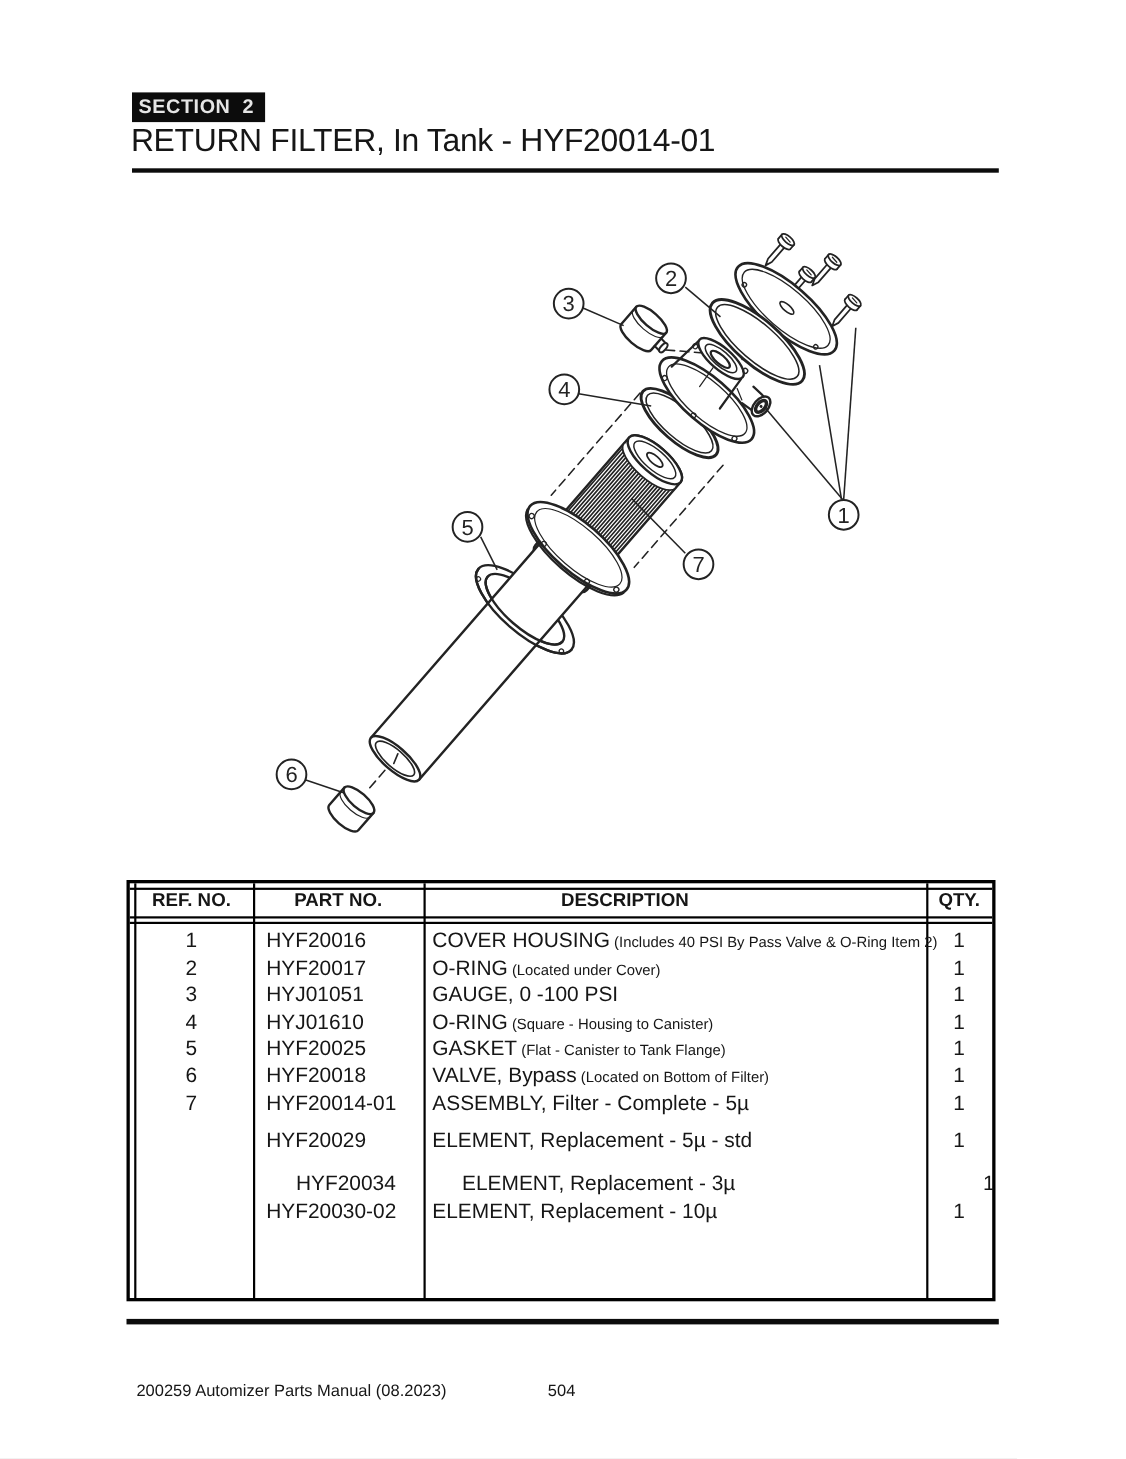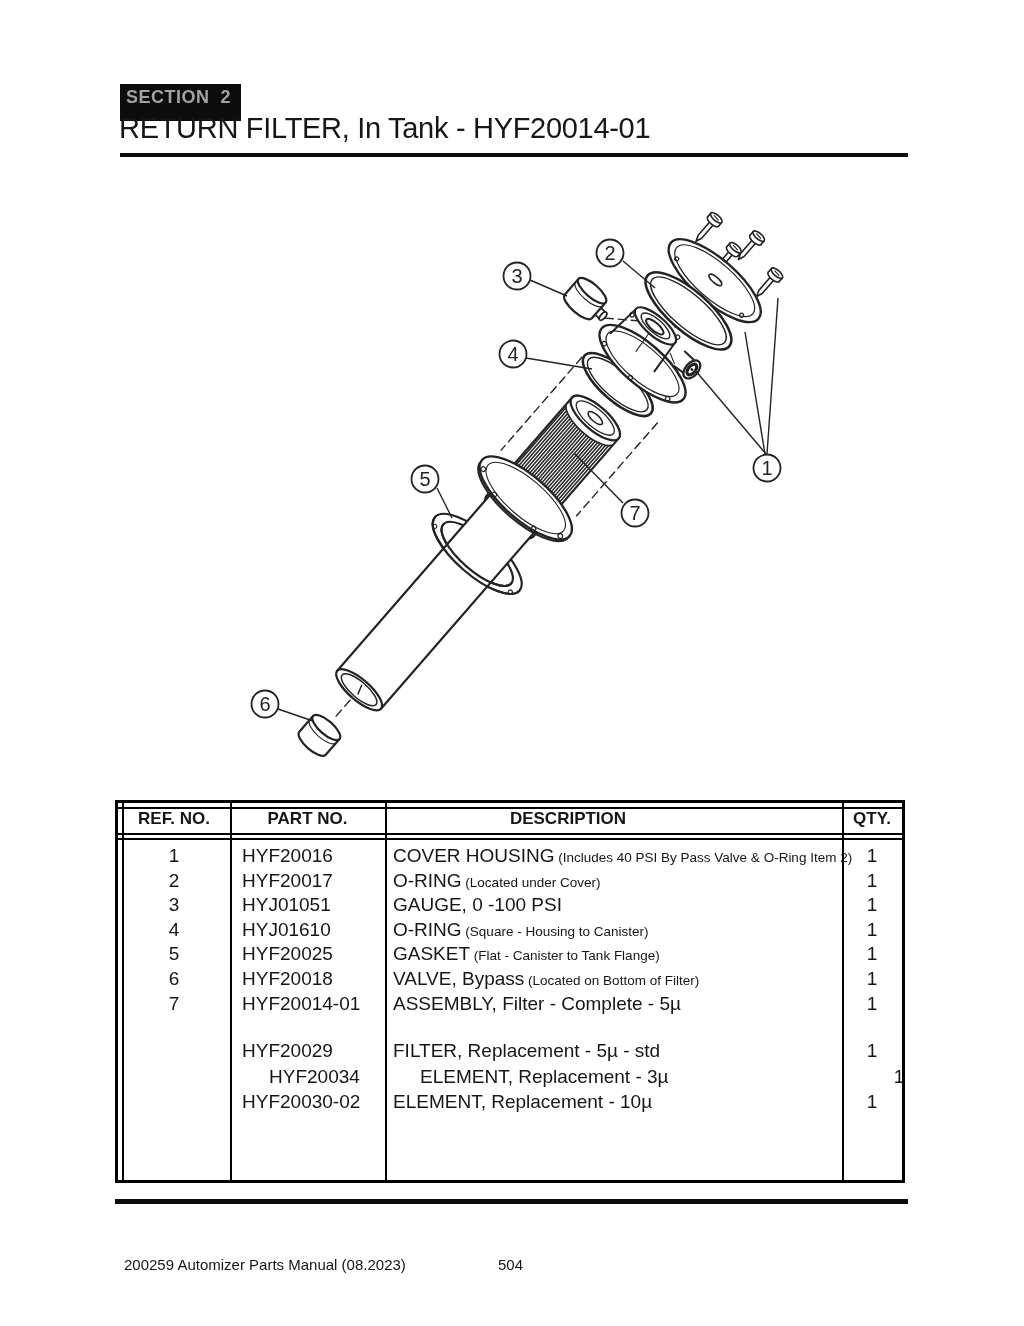--- a/index.html
+++ b/index.html
@@ -1,18 +1,18 @@
 <!DOCTYPE html>
 <html><head>
 <meta charset="utf-8">
 <style>
   html,body{margin:0;padding:0;background:#e8e8e8;}
   .page{position:relative;width:1024px;height:1326px;background:#ffffff;
         font-family:"Liberation Sans", sans-serif;color:#161616;overflow:hidden;}
-  .badge{position:absolute;left:120px;top:84px;height:37px;background:#0c0c0c;color:#a3a3a3;
+  .badge{position:absolute;left:120px;top:84px;height:27px;background:#0c0c0c;color:#e5e5e5;
          font-size:18px;font-weight:bold;line-height:27px;padding:0 10px 0 6px;
          letter-spacing:.5px;white-space:pre;}
   .title{position:absolute;left:119px;top:112px;width:800px;font-size:29px;font-weight:normal;
          letter-spacing:-.3px;white-space:nowrap;}
   .rule-top{position:absolute;left:120px;top:153px;width:788px;height:4px;background:#0c0c0c;}
   .rule-bottom{position:absolute;left:115px;top:1199px;width:793px;height:4.5px;background:#0c0c0c;}
   #diagram{position:absolute;left:0;top:180px;width:1024px;height:630px;}
   #diagram text{font-family:"Liberation Sans", sans-serif;}
   
   .ptable{position:absolute;left:115px;top:800px;width:790px;height:383px;
@@ -245,24 +245,24 @@
           <span class="c-part">HYF20014-01</span>
           <span class="c-desc"><span>ASSEMBLY, Filter - Complete - 5µ</span><span class="d-note"></span></span>
           <span class="c-qty">1</span>
         </div>
         <div class="trow" style="top: 213.2px;">
           <span class="c-ref"></span>
           <span class="c-part"></span>
           <span class="c-desc"><span></span><span class="d-note"></span></span>
           <span class="c-qty"></span>
         </div>
-        <div class="trow" style="top: 236px;">
+        <div class="trow" style="top: 223px;">
           <span class="c-ref"></span>
           <span class="c-part">HYF20029</span>
-          <span class="c-desc"><span>FILTER, Replacement - 5µ - std</span><span class="d-note"></span></span>
+          <span class="c-desc"><span>ELEMENT, Replacement - 5µ - std</span><span class="d-note"></span></span>
           <span class="c-qty">1</span>
         </div>
         <div class="trow" style="top: 262.4px; margin-left: 27px;">
           <span class="c-ref"></span>
           <span class="c-part">HYF20034</span>
           <span class="c-desc"><span>ELEMENT, Replacement - 3µ</span><span class="d-note"></span></span>
           <span class="c-qty">1</span>
         </div>
         <div class="trow" style="top: 287px;">
           <span class="c-ref"></span>

